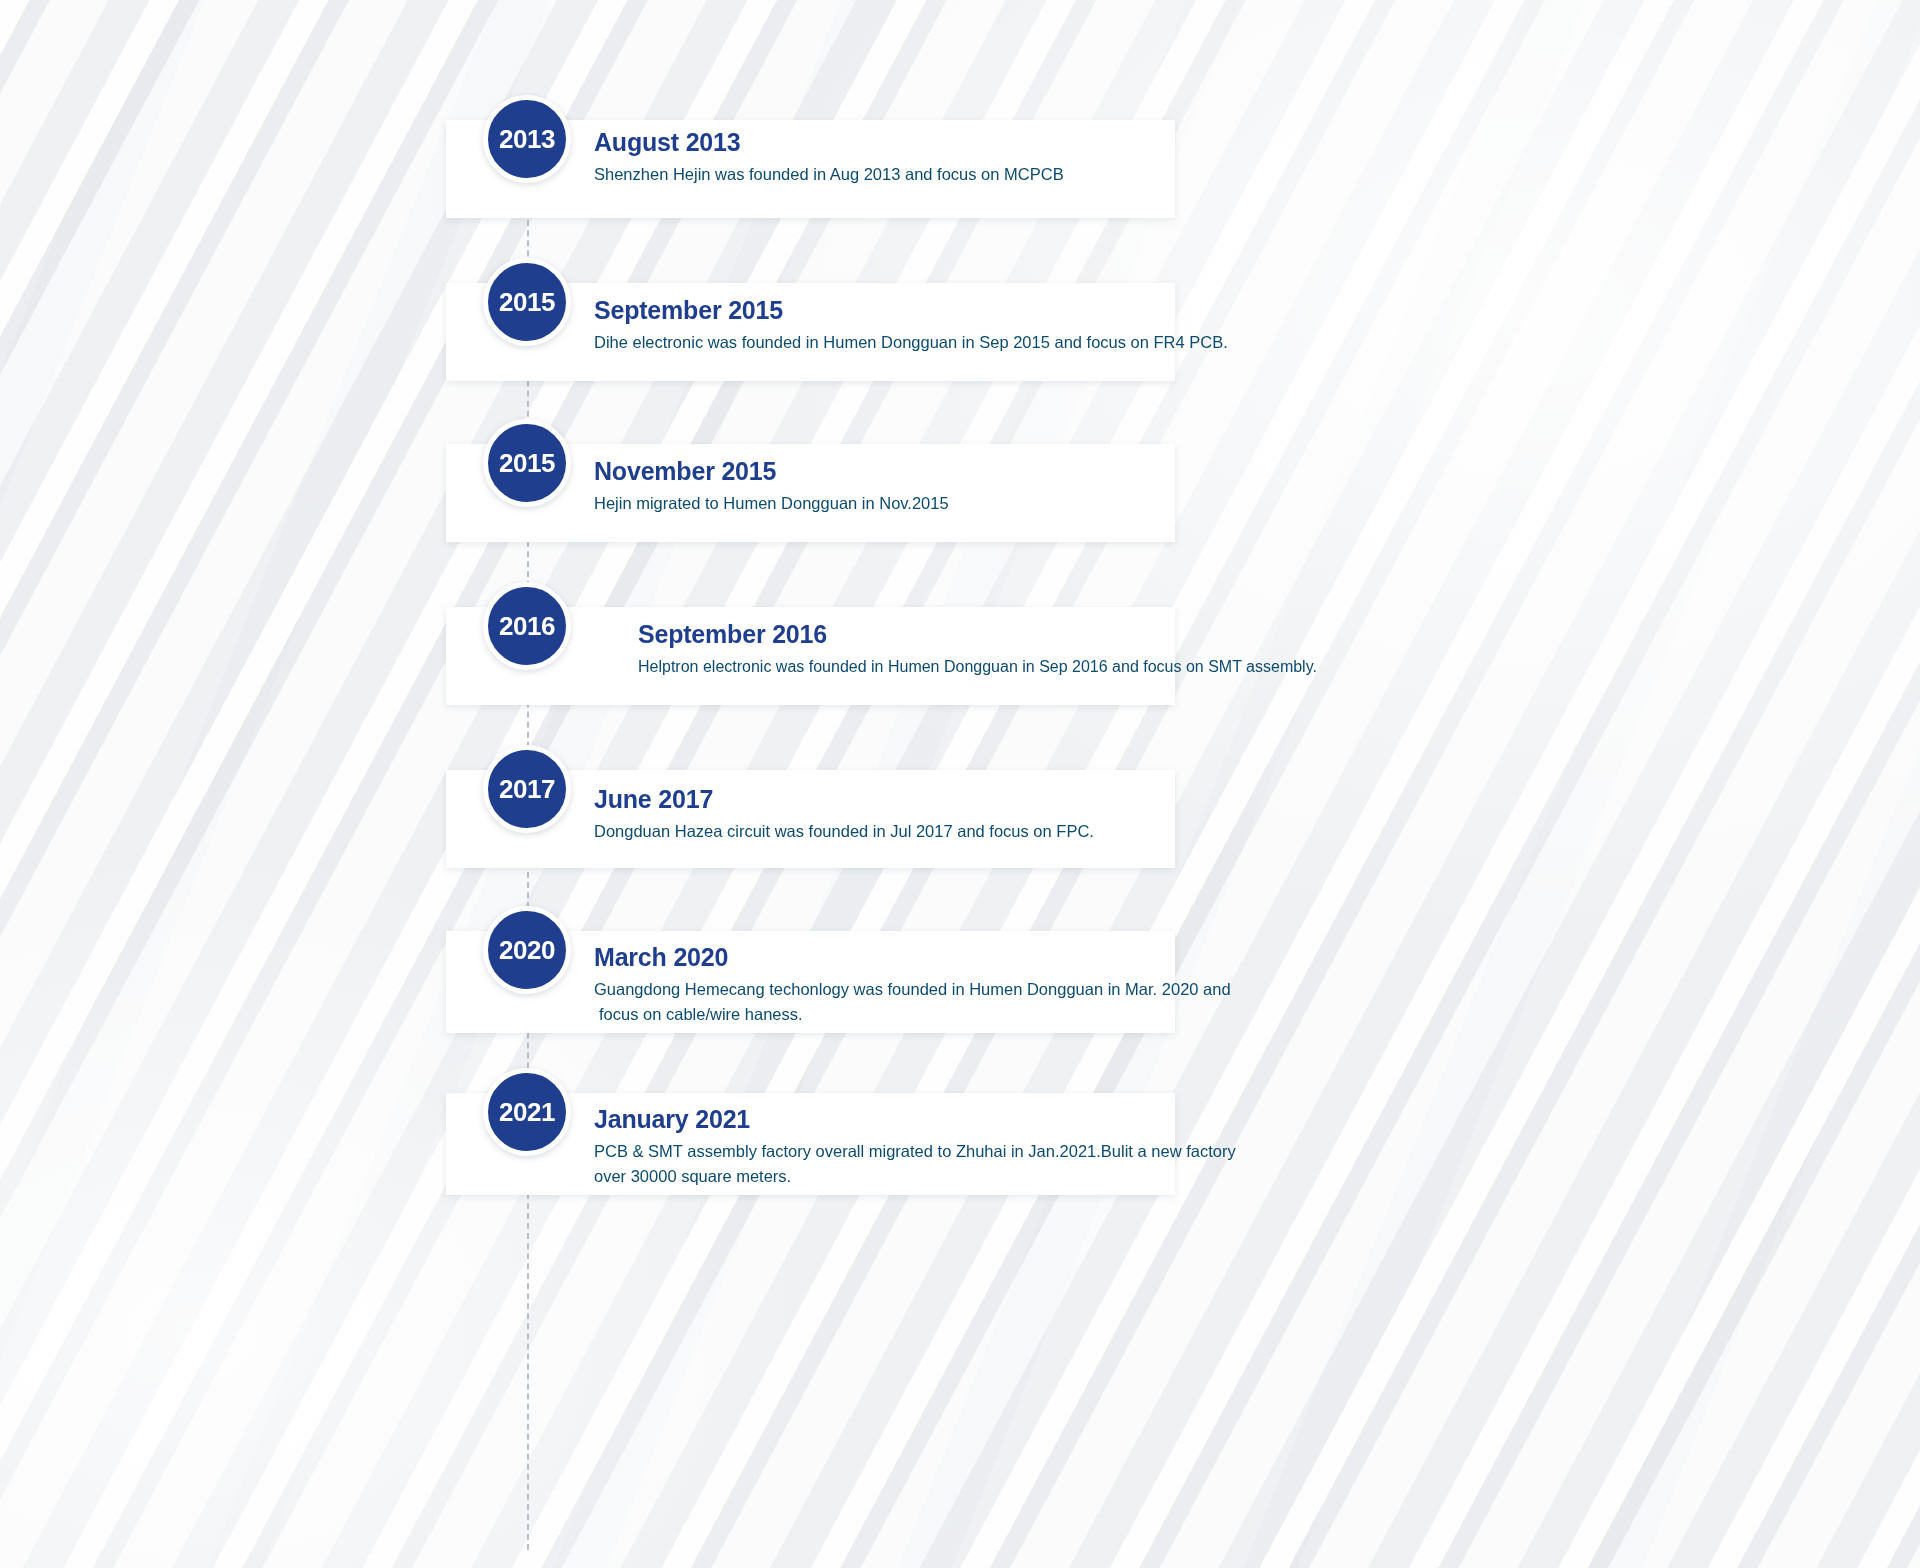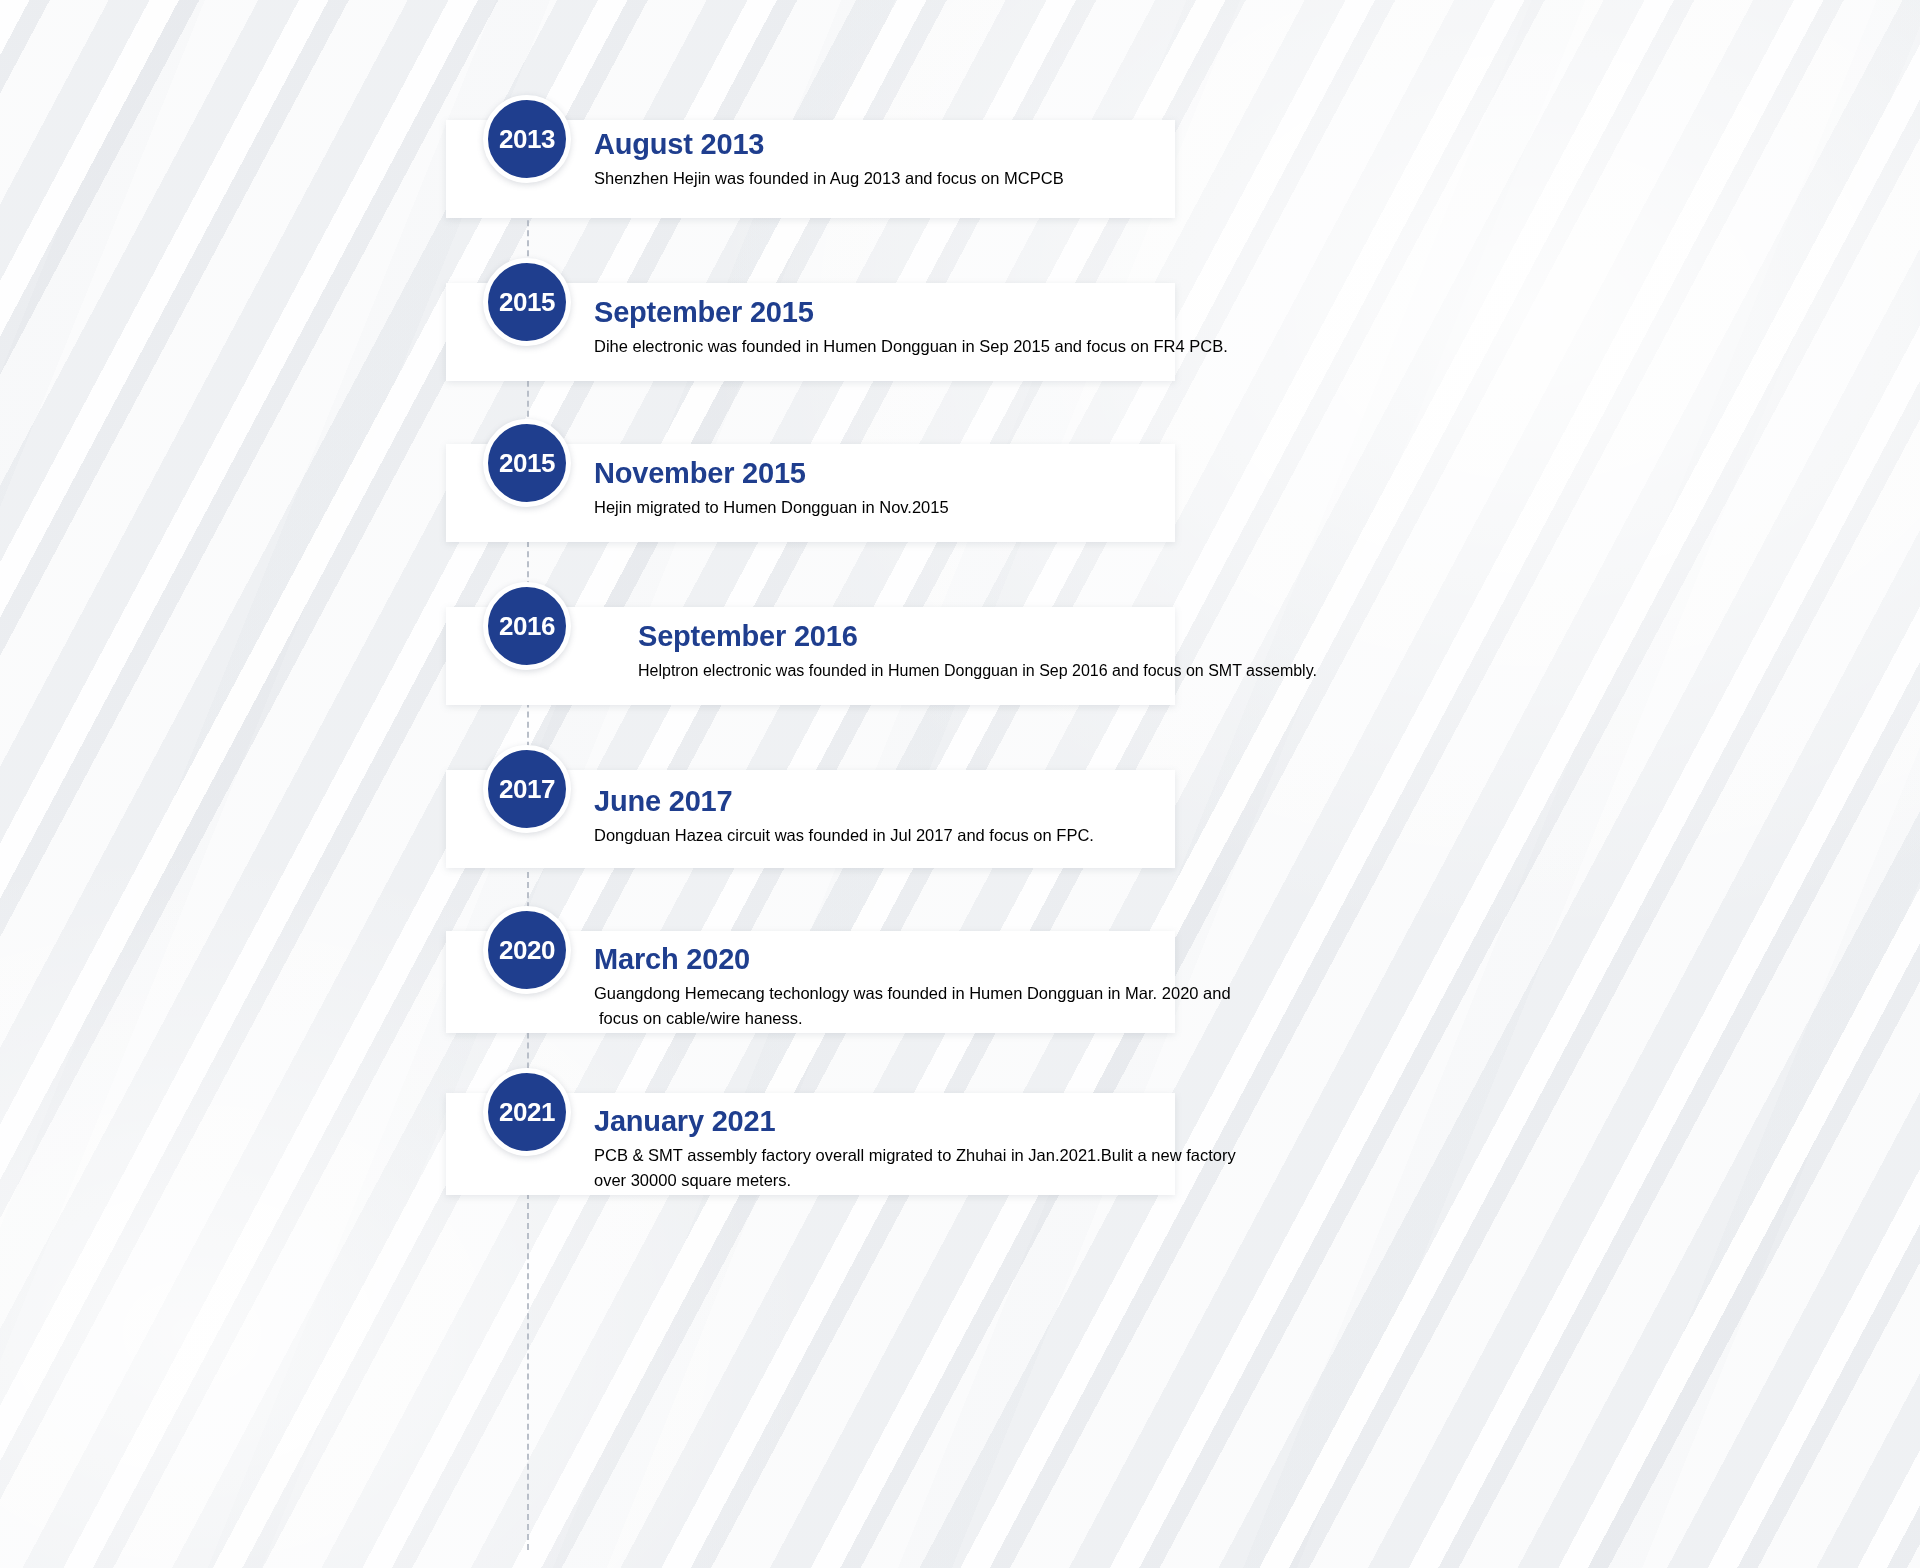--- a/index.html
+++ b/index.html
@@ -96,28 +96,28 @@
   }
 
   .content {
     position:absolute;
     left:148px;
     z-index:2;
   }
 
   .entry-title {
     color:#1f3e8e;
-    font-size:29px;
+    font-size:25px;
     font-weight:bold;
     letter-spacing:-0.2px;
     white-space:nowrap;
   }
 
   .entry-desc {
-    color:#000000;
+    color:#0c4a6e;
     font-size:16.5px;
     line-height:25px;
     margin-top:5px;
     white-space:nowrap;
   }
 </style>
 </head>
 <body>
 
 <div class="bg-texture"></div>

